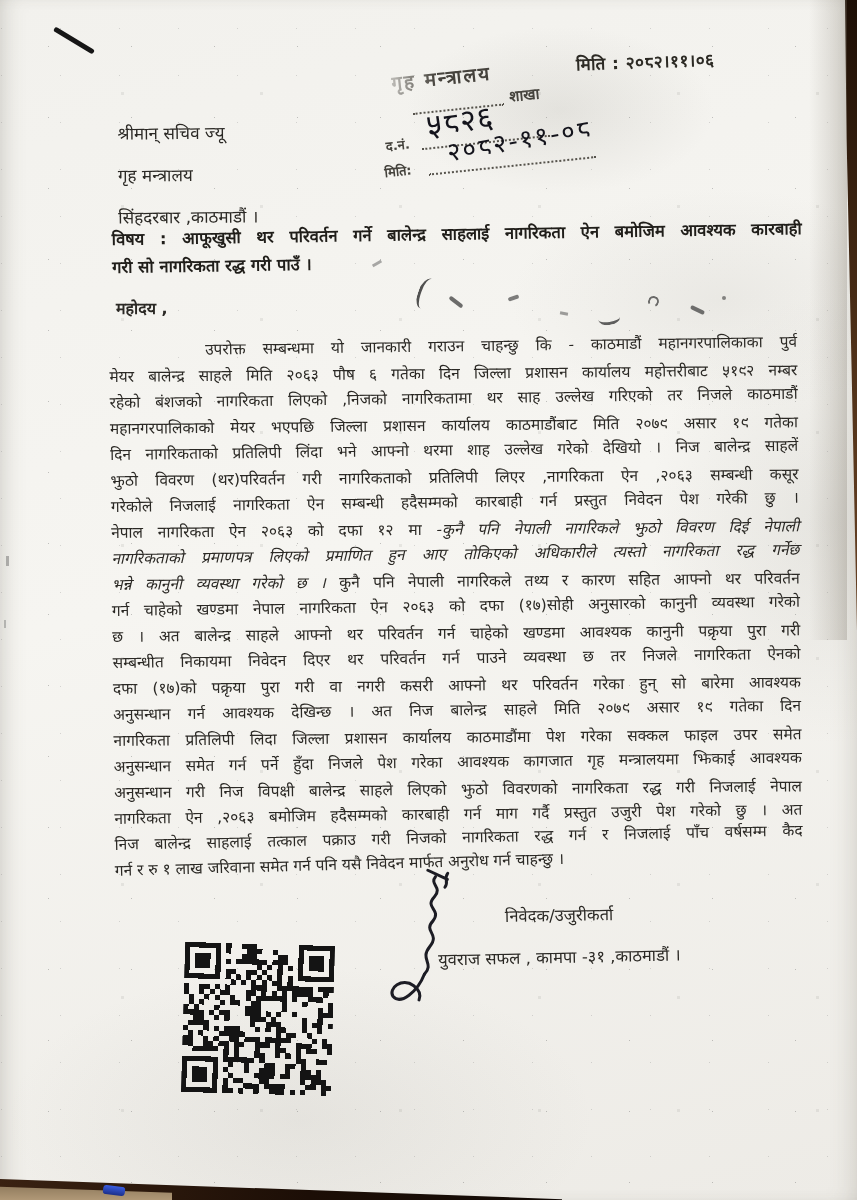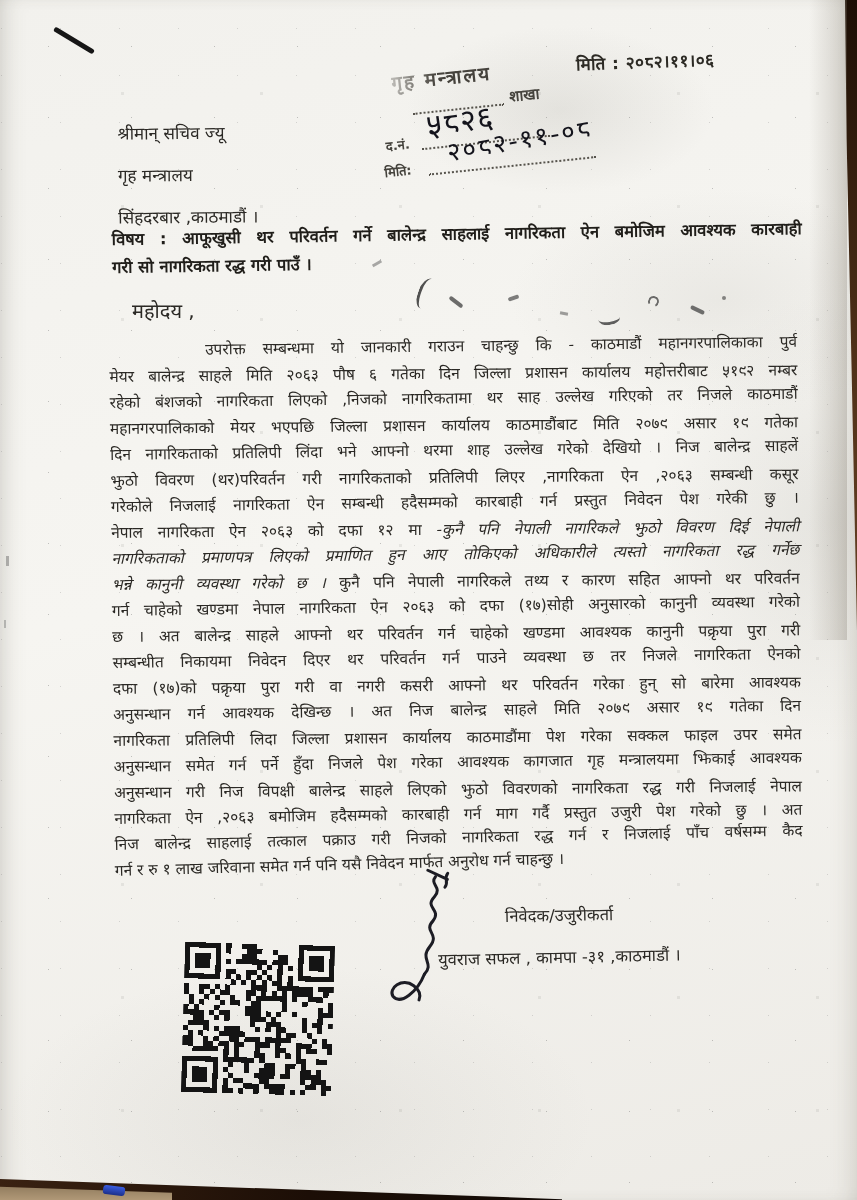--- a/index.html
+++ b/index.html
@@ -49,21 +49,21 @@
   .stamp .date-label{position:absolute;left:2px;top:92px;font-size:13px;font-weight:bold;color:#44423c;}
   .hand{color:#14141c;font-weight:500;}
   .hand-reg{position:absolute;left:48px;top:36px;font-size:31px;transform:rotate(-2deg);letter-spacing:1px;}
   .hand-date{position:absolute;left:66px;top:64px;font-size:26px;transform:rotate(-4deg);letter-spacing:2px;white-space:nowrap;}
   
   .recipient{left:118px;top:121px;transform:rotate(-.5deg);font-size:17px;color:#2b2925;}
   .recipient div{margin-bottom:19px;}
   
   .subject{left:112px;top:226px;width:690px;font-size:16.5px;font-weight:bold;color:#201e1a;transform:rotate(-.9deg);transform-origin:left center;line-height:28px;}
   .subject .l1{text-align:justify;text-align-last:justify;}
-  .salutation{left:132px;top:297px;font-size:20px;}
+  .salutation{left:116px;top:297px;font-size:16px;font-weight:bold;}
   
   .body-lines{left:112px;top:334px;width:688px;transform:rotate(-.65deg);transform-origin:center center;}
   .bline{height:26px;line-height:26px;font-size:15.5px;color:#2b2925;text-align:justify;text-align-last:justify;transform-origin:left center;}
   .bline:nth-child(odd){transform:rotate(-.12deg);}
   .bline:nth-child(even){transform:rotate(.1deg);}
   .bline.first{padding-left:96px;}
   .bline.last{text-align-last:left;transform:rotate(-.9deg);}
   .bline:nth-last-child(2){transform:rotate(-.55deg);}
   .bline em{font-style:italic;}
   

